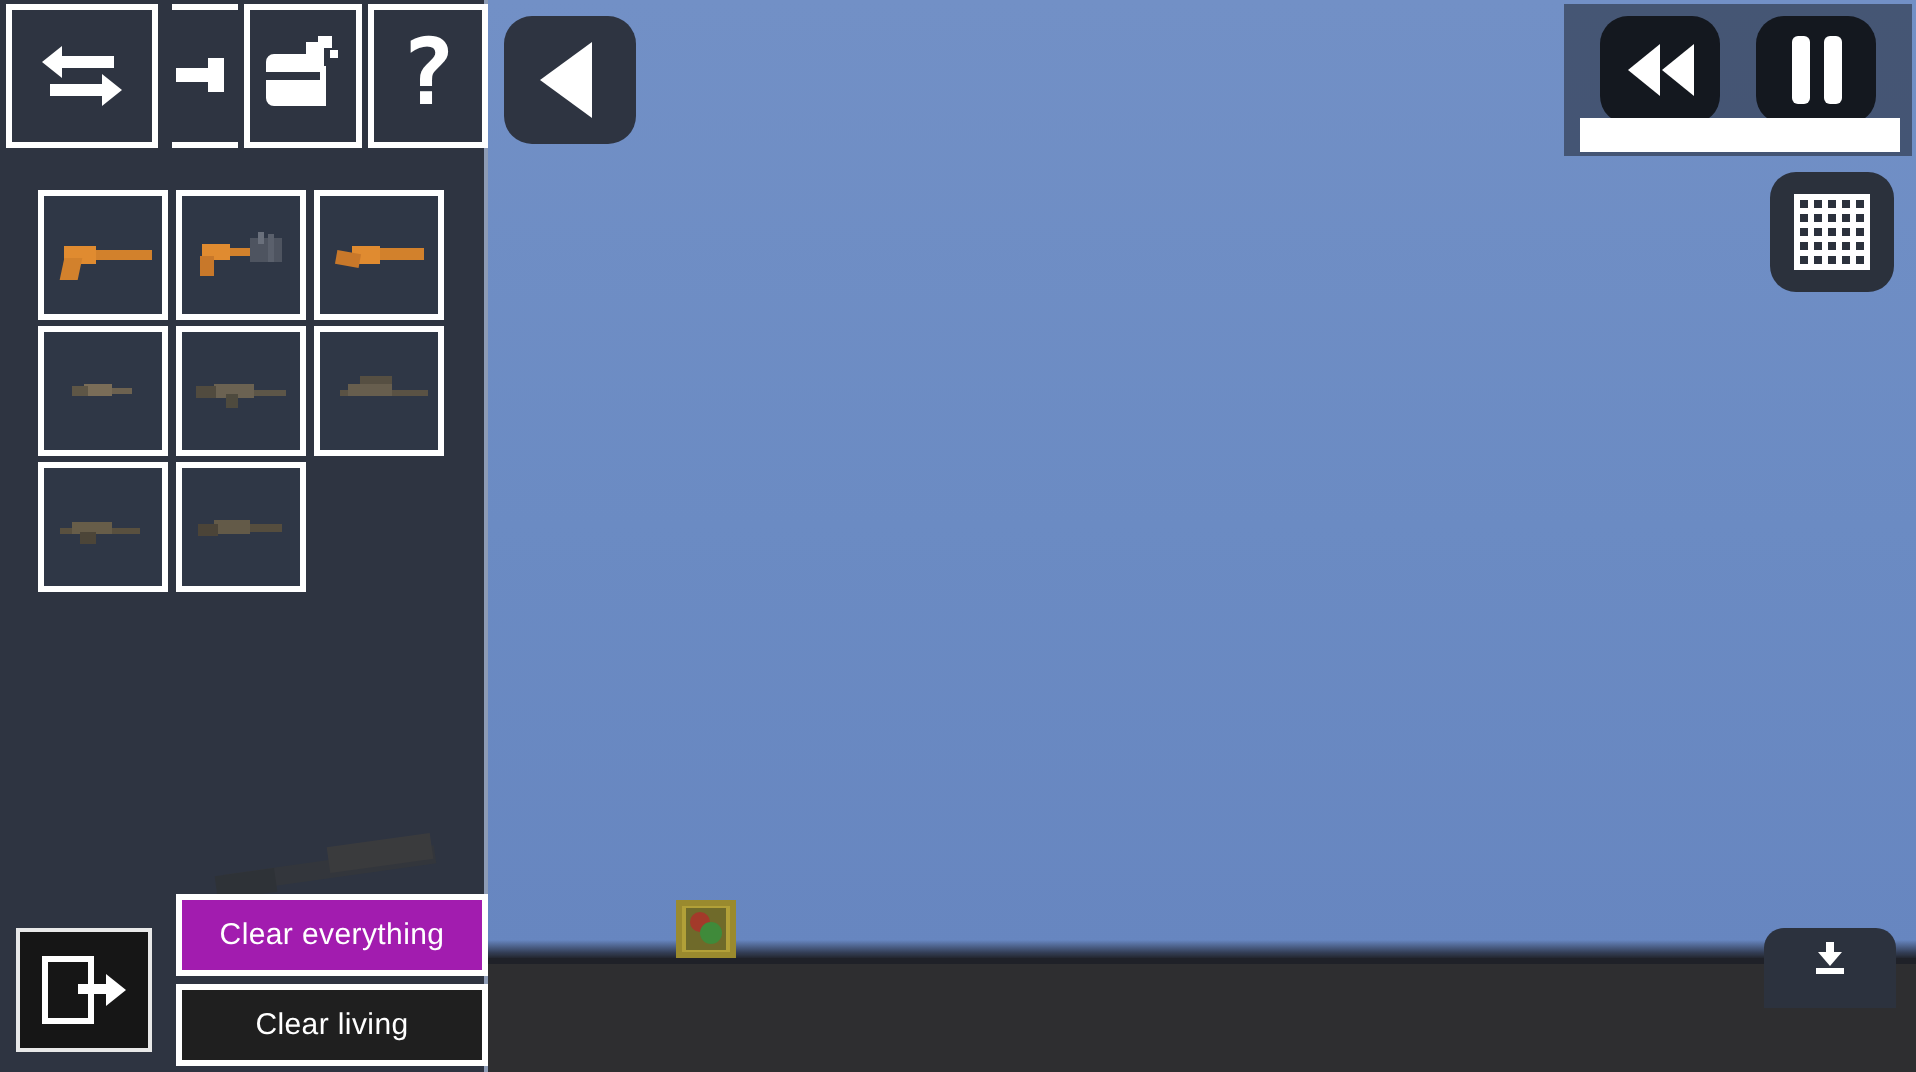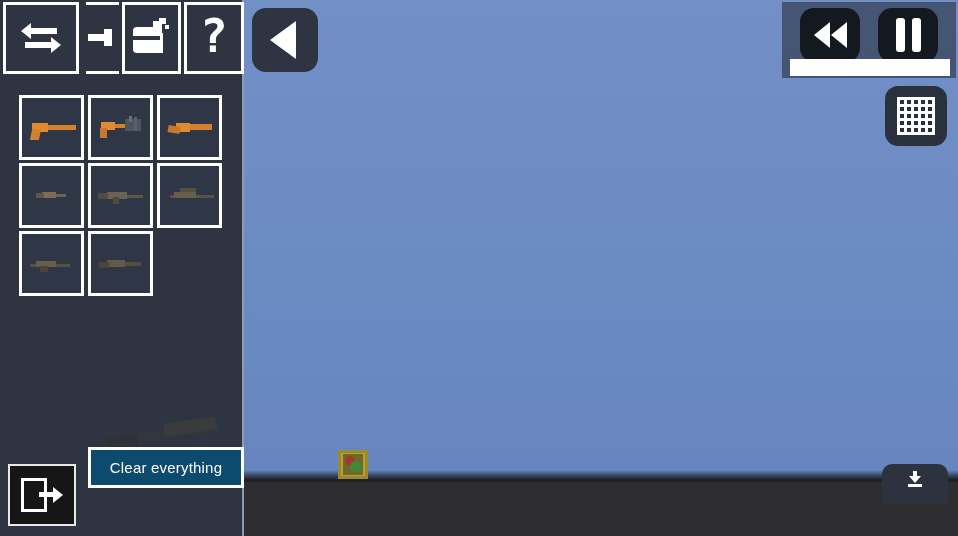--- a/index.html
+++ b/index.html
@@ -307,21 +307,21 @@
     width: 156px;
     height: 41px;
     border: 3px solid #ffffff;
     color: #ffffff;
     font-size: 15px;
     display: flex;
     align-items: center;
     justify-content: center;
     letter-spacing: 0.2px;
   }
-  .clear-btn.primary { background: #0c4a6e; }
+  .clear-btn.primary { background: #a21caf; }
   .clear-btn.secondary { background: #1f1f1f; margin-top: 4px; }
 
   
   .collapse-btn {
     position: absolute;
     left: 252px;
     top: 8px;
     width: 66px;
     height: 64px;
     border-radius: 14px;
@@ -576,20 +576,21 @@
     <div class="exit-btn">
       <span class="ic-exit">
         <span class="box"></span>
           <span class="ln"></span>
           <span class="ar"></span>
       </span>
     </div>
 
     <div class="clear-stack">
       <div class="clear-btn primary">Clear everything</div>
+      <div class="clear-btn secondary">Clear living</div>
     </div>
   </div>
 
   <div class="collapse-btn">
     <span class="ic-tri-left"></span>
   </div>
 
   <div class="playback">
     <div class="pb-btn">
       <span class="ic-rewind">

